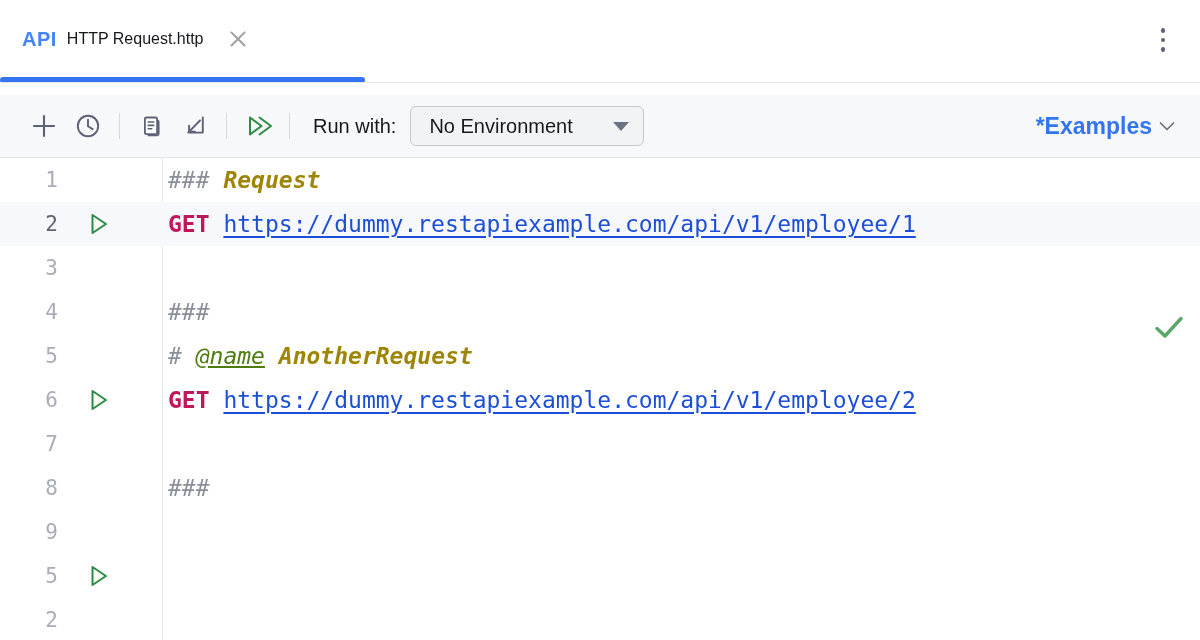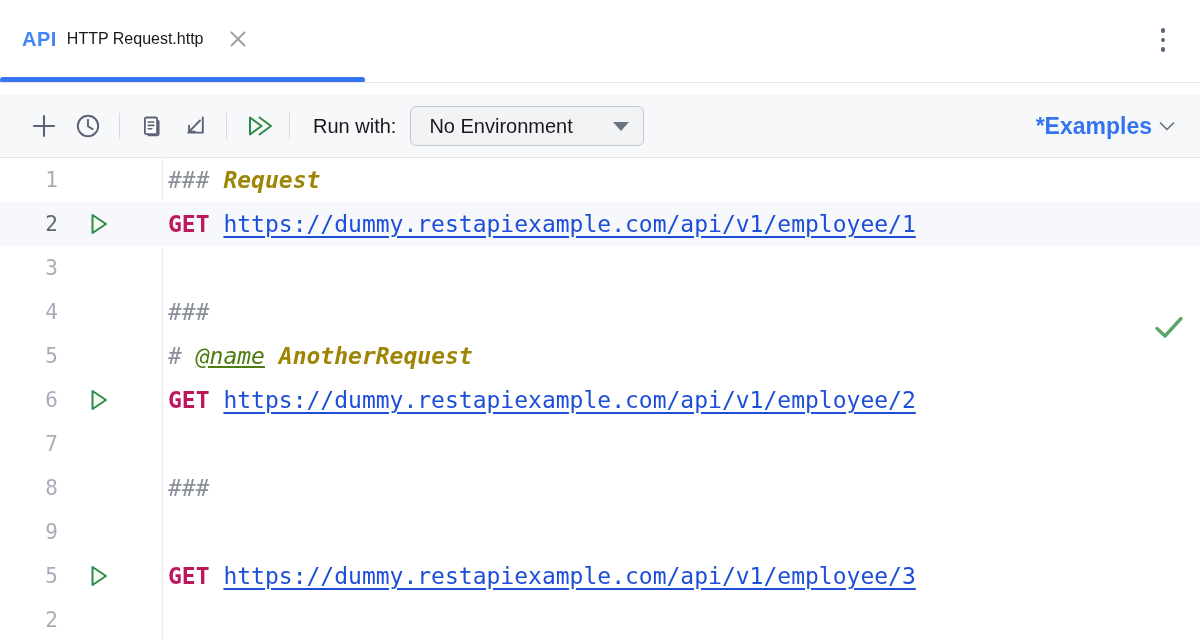--- a/index.html
+++ b/index.html
@@ -358,21 +358,20 @@
           <div class="lineno">9</div>
           <div class="gutter-icon"></div>
         </div>
         <div class="row">
           <div class="lineno">5</div>
           <div class="gutter-icon">
             <svg width="30" height="30" viewBox="0 0 30 30">
               <path d="M9.5 6 L23 15 L9.5 24 Z" stroke="#2f8a46" stroke-width="2" fill="#f4fbf5" stroke-linejoin="round"></path>
             </svg>
           </div>
-          <div class="code"><span class="tok-method">GET</span><span> </span><span class="tok-url">https://dummy.restapiexample.com/api/v1/employee/3</span></div>
         </div>
         <div class="row">
           <div class="lineno">2</div>
           <div class="gutter-icon"></div>
           <div class="code"></div>
         </div>
       </div>
 
     <svg class="inspection-check" viewBox="0 0 34 34">
       <path d="M5 18.5 L13 26 L29 8.5" stroke="#59a869" stroke-width="3.4" fill="none" stroke-linecap="round" stroke-linejoin="round"></path>

